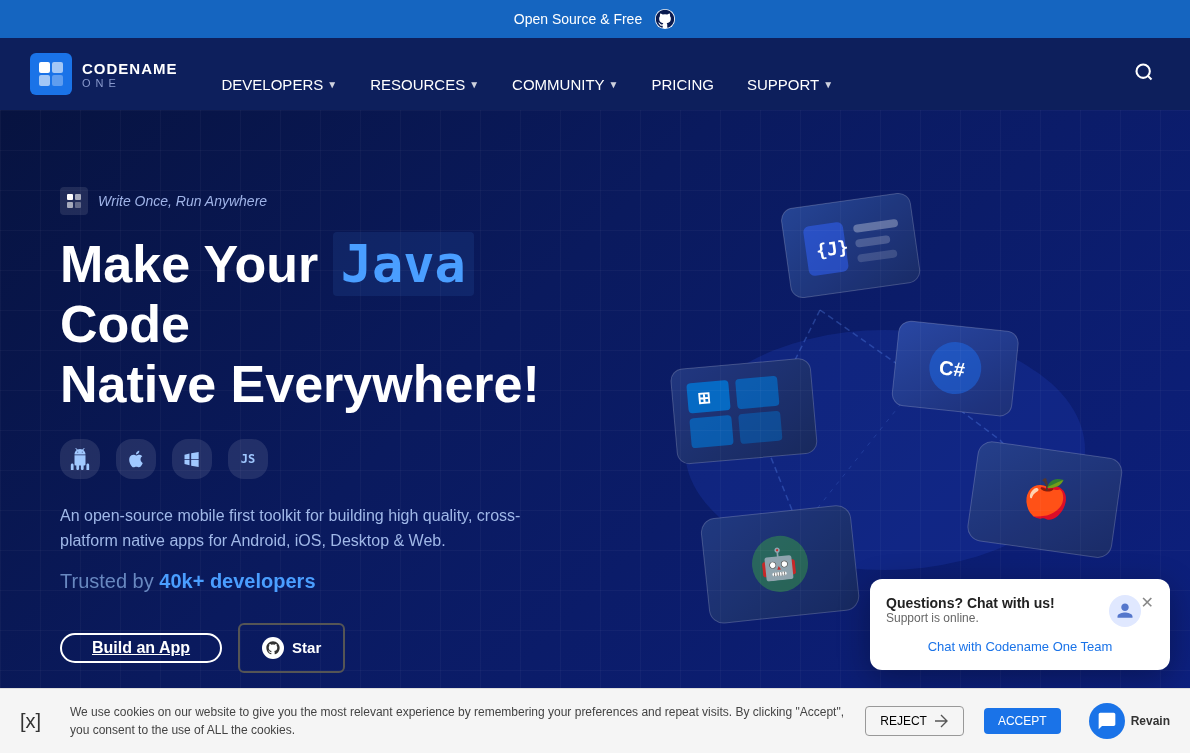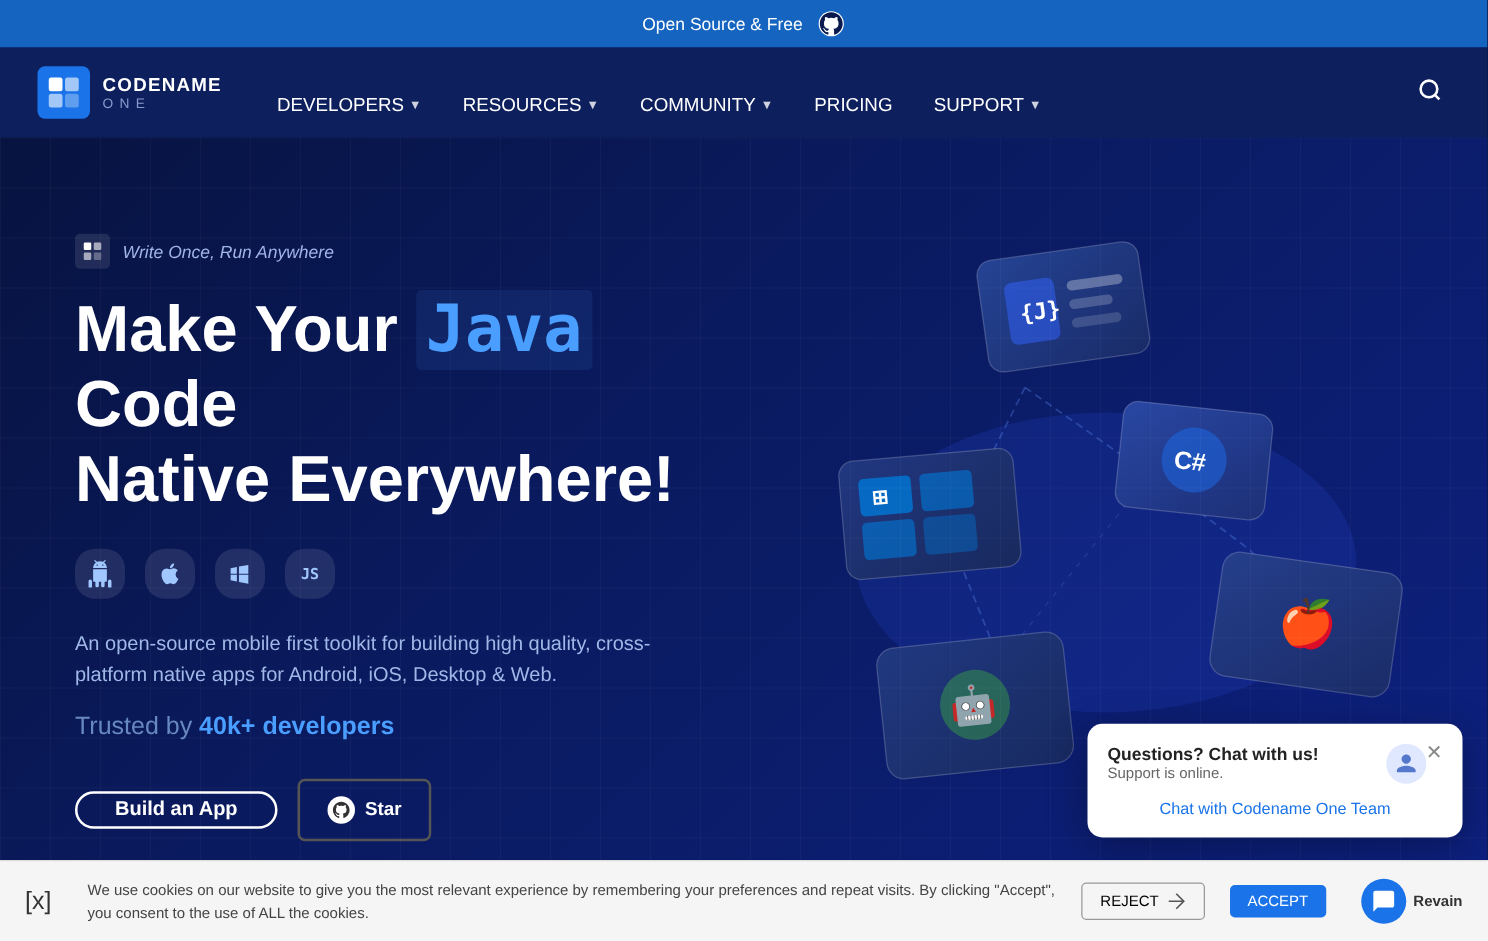--- a/index.html
+++ b/index.html
@@ -174,20 +174,21 @@
     }
     .btn-primary {
       background: transparent;
       border: 2px solid white;
       color: white;
       padding: 4px 30px;
       border-radius: 16px;
       font-size: 16px;
       font-weight: 600;
       cursor: pointer;
+      text-decoration: underline;
     }
     .btn-github {
       background: transparent;
       border: 2px solid #555;
       color: white;
       padding: 12px 22px;
       border-radius: 6px;
       font-size: 15px;
       font-weight: 600;
       cursor: pointer;

